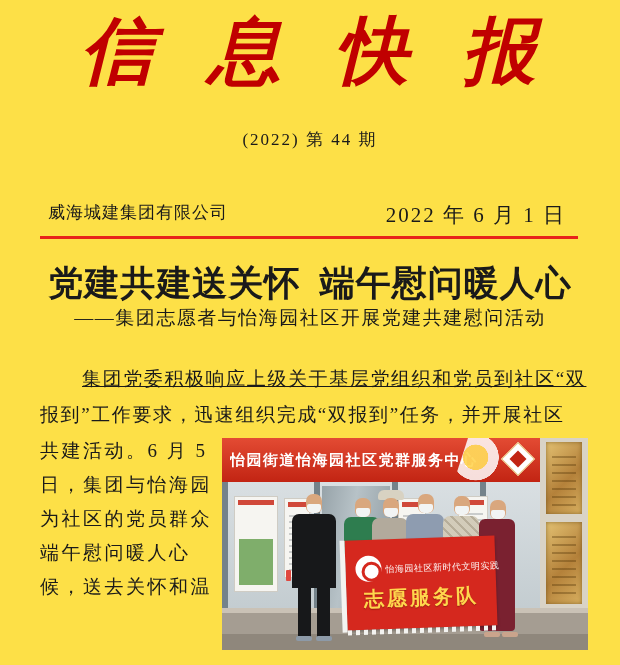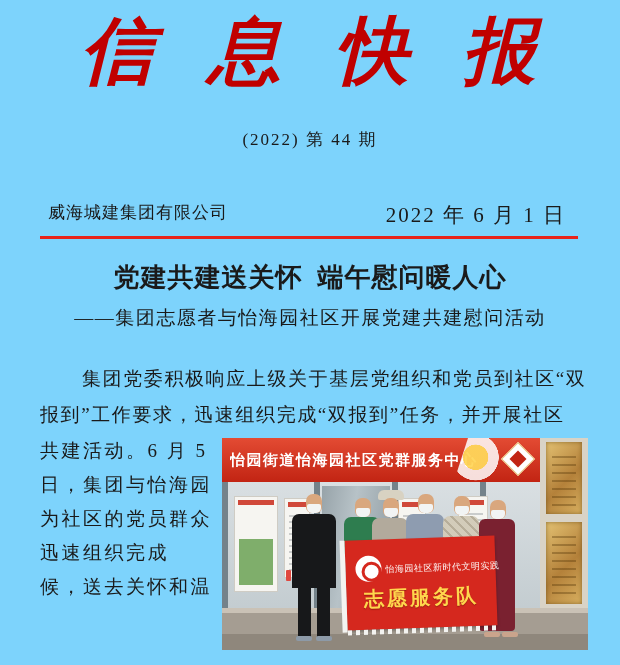--- a/index.html
+++ b/index.html
@@ -2,21 +2,21 @@
 <html><head>
 <meta charset="utf-8">
 <style>
   * { margin: 0; padding: 0; box-sizing: border-box; }
   html, body { background: #ffffff; }
   .page {
     position: relative;
     width: 620px;
     height: 665px;
     margin: 0 auto;
-    background: #7dd3fc;
+    background: #fde047;
     overflow: hidden;
     font-family: "Liberation Serif", "DejaVu Serif", serif;
     color: #1a1a1a;
   }
   
   .masthead {
     position: absolute; top: 0; left: 0; width: 100%; height: 102px;
     line-height: 104px; text-align: center;
     font-size: 73px; font-weight: bold; font-style: italic;
     letter-spacing: 18px; padding-left: 14px;
@@ -26,34 +26,34 @@
     position: absolute; top: 128px; left: 0; width: 100%;
     text-align: center; font-size: 17px; letter-spacing: 2px;
   }
   
   .org-name  { position: absolute; top: 201px; left: 48px;  font-size: 17px; letter-spacing: 1px; }
   .pub-date  { position: absolute; top: 201px; right: 54px; font-size: 21px; letter-spacing: 2px; }
   .red-rule  { position: absolute; top: 236px; left: 40px; width: 538px; height: 3px; }
   
   .headline {
     position: absolute; top: 260px; left: 0; width: 100%;
-    text-align: center; font-size: 26px; font-weight: bold;
+    text-align: center; font-size: 35px; font-weight: bold;
     letter-spacing: 1px; white-space: pre;
   }
   .subtitle {
     position: absolute; top: 305px; left: 0; width: 100%;
     text-align: center; font-size: 19px; letter-spacing: 1.5px;
   }
   .para {
     position: absolute; top: 361px; left: 40px; width: 540px;
     font-size: 19px; line-height: 36px; letter-spacing: 1.6px;
     text-align: justify;
   }
   .para .line { white-space: nowrap; }
-  .para .line.indent { text-indent: 42px; }
+  .para .line.indent { text-indent: 42px; text-decoration: underline; }
   .wrap-col {
     position: absolute; top: 434px; left: 40px; width: 182px;
     font-size: 19px; line-height: 34px; letter-spacing: 2.5px;
   }
   .wrap-col .line { white-space: nowrap; }
   
   .photo {
     position: absolute; left: 222px; top: 438px; width: 366px; height: 212px;
     overflow: hidden; background: #e3e1dc;
   }
@@ -164,21 +164,21 @@
 
   <div class="para">
     <div class="line indent">集团党委积极响应上级关于基层党组织和党员到社区“双</div>
     <div class="line">报到”工作要求，迅速组织完成“双报到”任务，并开展社区</div>
   </div>
 
   <div class="wrap-col">
     <div class="line">共建活动。6 月 5</div>
     <div class="line">日，集团与怡海园</div>
     <div class="line">为社区的党员群众</div>
-    <div class="line">迅速组织完成</div>
+    <div class="line">端午慰问暖人心</div>
     <div class="line">候，送去关怀和温</div>
   </div>
 
   <div class="photo">
 
     <div class="facade">
       <div class="frame" style="left:0"></div>
       <div class="frame" style="left:92px"></div>
       <div class="frame" style="left:170px"></div>
       <div class="frame" style="left:258px"></div>

